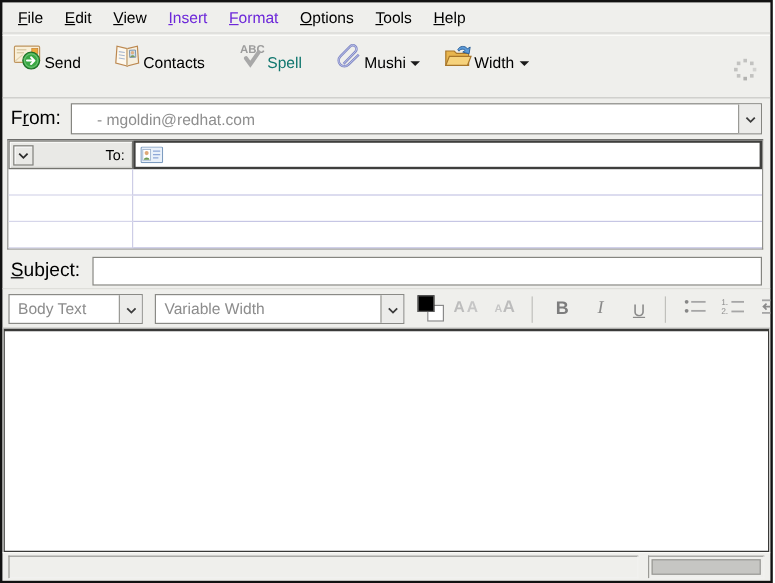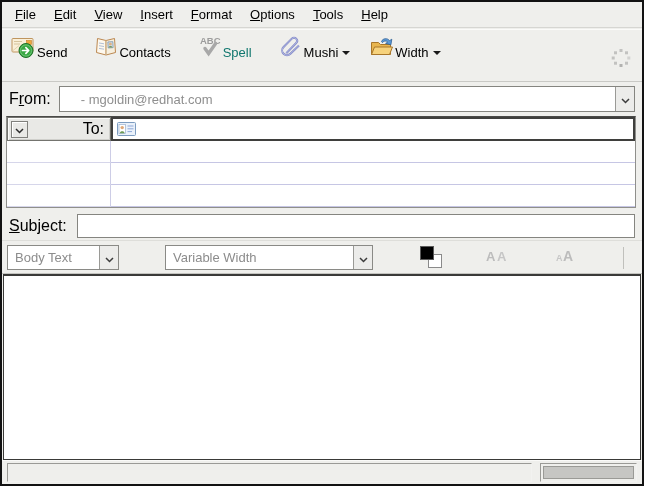--- a/index.html
+++ b/index.html
@@ -12,21 +12,21 @@
   }
 
   
   .menubar {
     position:absolute; top:0; left:0; right:0; height:26px;
     display:flex; align-items:center; padding-left:4px;
     border-bottom:1px solid #d6d6d2;
   }
   .menu-item { padding:5px 9px; font-size:13px; color:#000; cursor:default; }
   .menu-item .mn { text-decoration:underline; }
-  .menu-item.disabled { color:#000000; }
+  .menu-item.disabled { color:#6d28d9; }
 
   
   .toolbar {
     position:absolute; top:27px; left:0; right:0; height:53px;
     display:flex; align-items:flex-start; padding:3px 2px 0 2px;
     box-shadow: inset 0 1px 0 #fbfbf9;
     border-bottom:1px solid #c9c9c5;
   }
   .tb-group { display:flex; align-items:flex-start; margin-right:12px; }
   .tb-btn { display:flex; flex-direction:row; align-items:flex-end; padding:2px 7px 0 7px; }
@@ -68,21 +68,21 @@
   .to-button {
     width:104px; background:#e9e9e6; border:1px solid #74746f;
     box-shadow: inset 1px 1px 0 #fcfcfa, inset -1px -1px 0 #cfcfcb;
     display:flex; align-items:center; padding:0 3px; flex:none;
   }
   .to-chevron-btn {
     width:17px; height:17px; background:#e9e9e6; border:1px solid #80807c;
     box-shadow: inset 1px 1px 0 #fff;
     display:flex; align-items:center; justify-content:center; flex:none;
   }
-  .to-label { margin-left:auto; font-size:16px; padding-right:3px; }
+  .to-label { margin-left:auto; font-size:12px; padding-right:3px; }
   .addr-input-cell {
     flex:1; border:2px solid #3f3f3d; background:#fff;
     display:flex; align-items:center; padding:0 3px; overflow:hidden;
   }
   .card-icon { display:flex; margin-left:1px; }
   .addr-row { display:flex; height:22px; }
   .addr-row .left { width:104px; flex:none; border-right:1px solid #cdcde6; border-bottom:1px solid #d6d6ea; }
   .addr-row .right { flex:1; border-bottom:1px solid #c6c6e4; }
 
   
@@ -93,21 +93,21 @@
   .subject-entry {
     flex:1; margin-left:10px; height:24px; background:#fff;
     border:1px solid #858580; font:13px "Liberation Sans", sans-serif;
     padding:0 5px; outline:none;
   }
 
   
   .format-bar {
     position:absolute; top:238px; left:0; right:0; height:34px;
     display:flex; align-items:center; padding:0 5px;
-    border-top:1px solid #dededa; box-shadow: inset 0 -1px 0 #c4c4c0; gap: 36px;
+    border-top:1px solid #dededa; box-shadow: inset 0 -1px 0 #c4c4c0;
   }
   .fmt-combo { height:25px; background:#fff; border:1px solid #8a8a86; display:flex; align-items:stretch; }
   .fmt-combo .txt { color:#8c8c8c; font-size:13px; padding:4px 7px 0 7px; flex:1; white-space:nowrap; overflow:hidden; }
   .para-combo { width:112px; flex:none; }
   .font-combo { width:208px; margin-left:10px; flex:none; }
   .color-picker { position:relative; width:24px; height:24px; margin-left:11px; flex:none; }
   .fg-swatch { position:absolute; left:0; top:0; width:14px; height:14px; background:#000; border:1px solid #5a5a5a; z-index:2; }
   .bg-swatch { position:absolute; left:8px; top:8px; width:14px; height:14px; background:#fff; border:1px solid #8a8a8a; }
   .fmt-btn { width:29px; height:26px; display:flex; align-items:center; justify-content:center; margin-left:3px; flex:none; }
   .fmt-sep { width:1px; height:22px; background:#c0c0bc; margin:0 7px; flex:none; }

